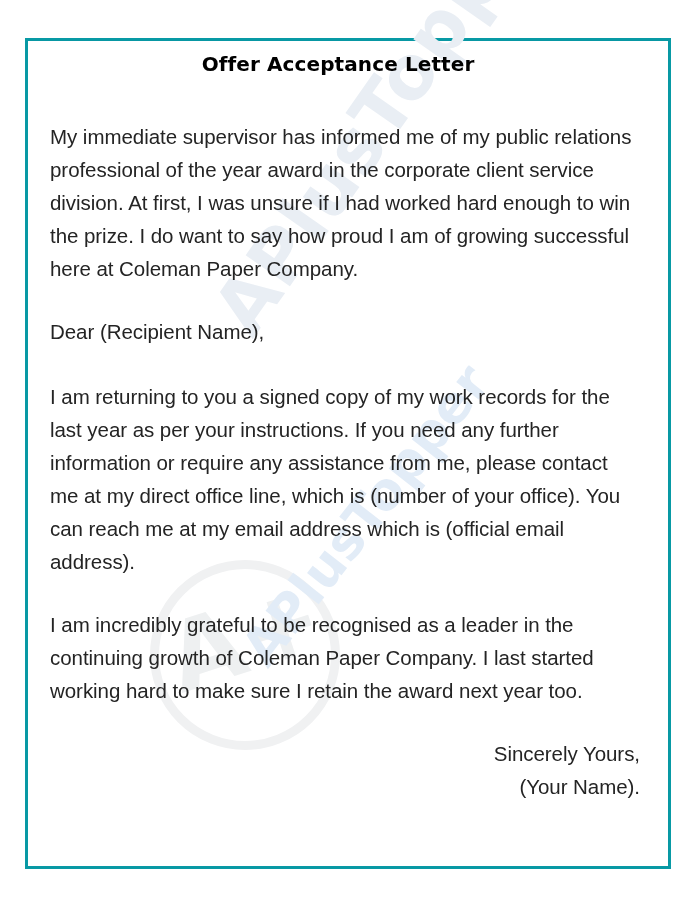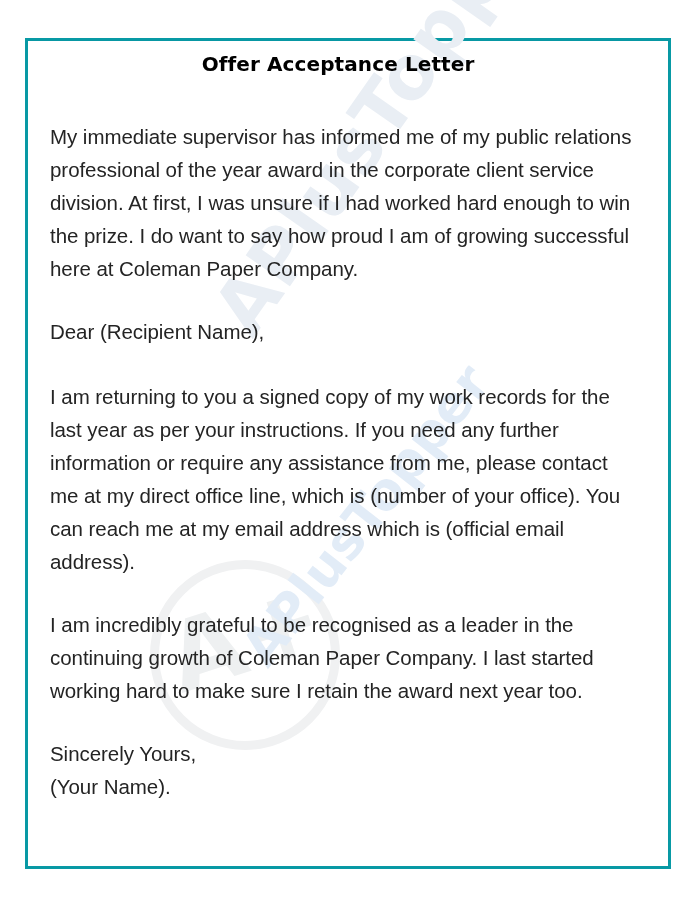--- a/index.html
+++ b/index.html
@@ -137,21 +137,21 @@
     font-size: 20.5px;
     line-height: 33px;
     color: #242424;
     margin: 0 0 30px 0;
     letter-spacing: -0.05px;
     text-align: left;
     white-space: pre-wrap;
     max-width: 590px;
   }
   .letter-para.salutation { margin-bottom: 32px; }
-  .letter-para.closing { margin-bottom: 0; }
+  .letter-para.closing { margin-bottom: 0; text-align: right; }
 </style>
 </head>
 <body>
 
 <div class="page">
 
   <div class="watermark-layer">
     <div class="wm-text">APlusTopper</div>
     <div class="wm-badge">
       <div class="ring"></div>

